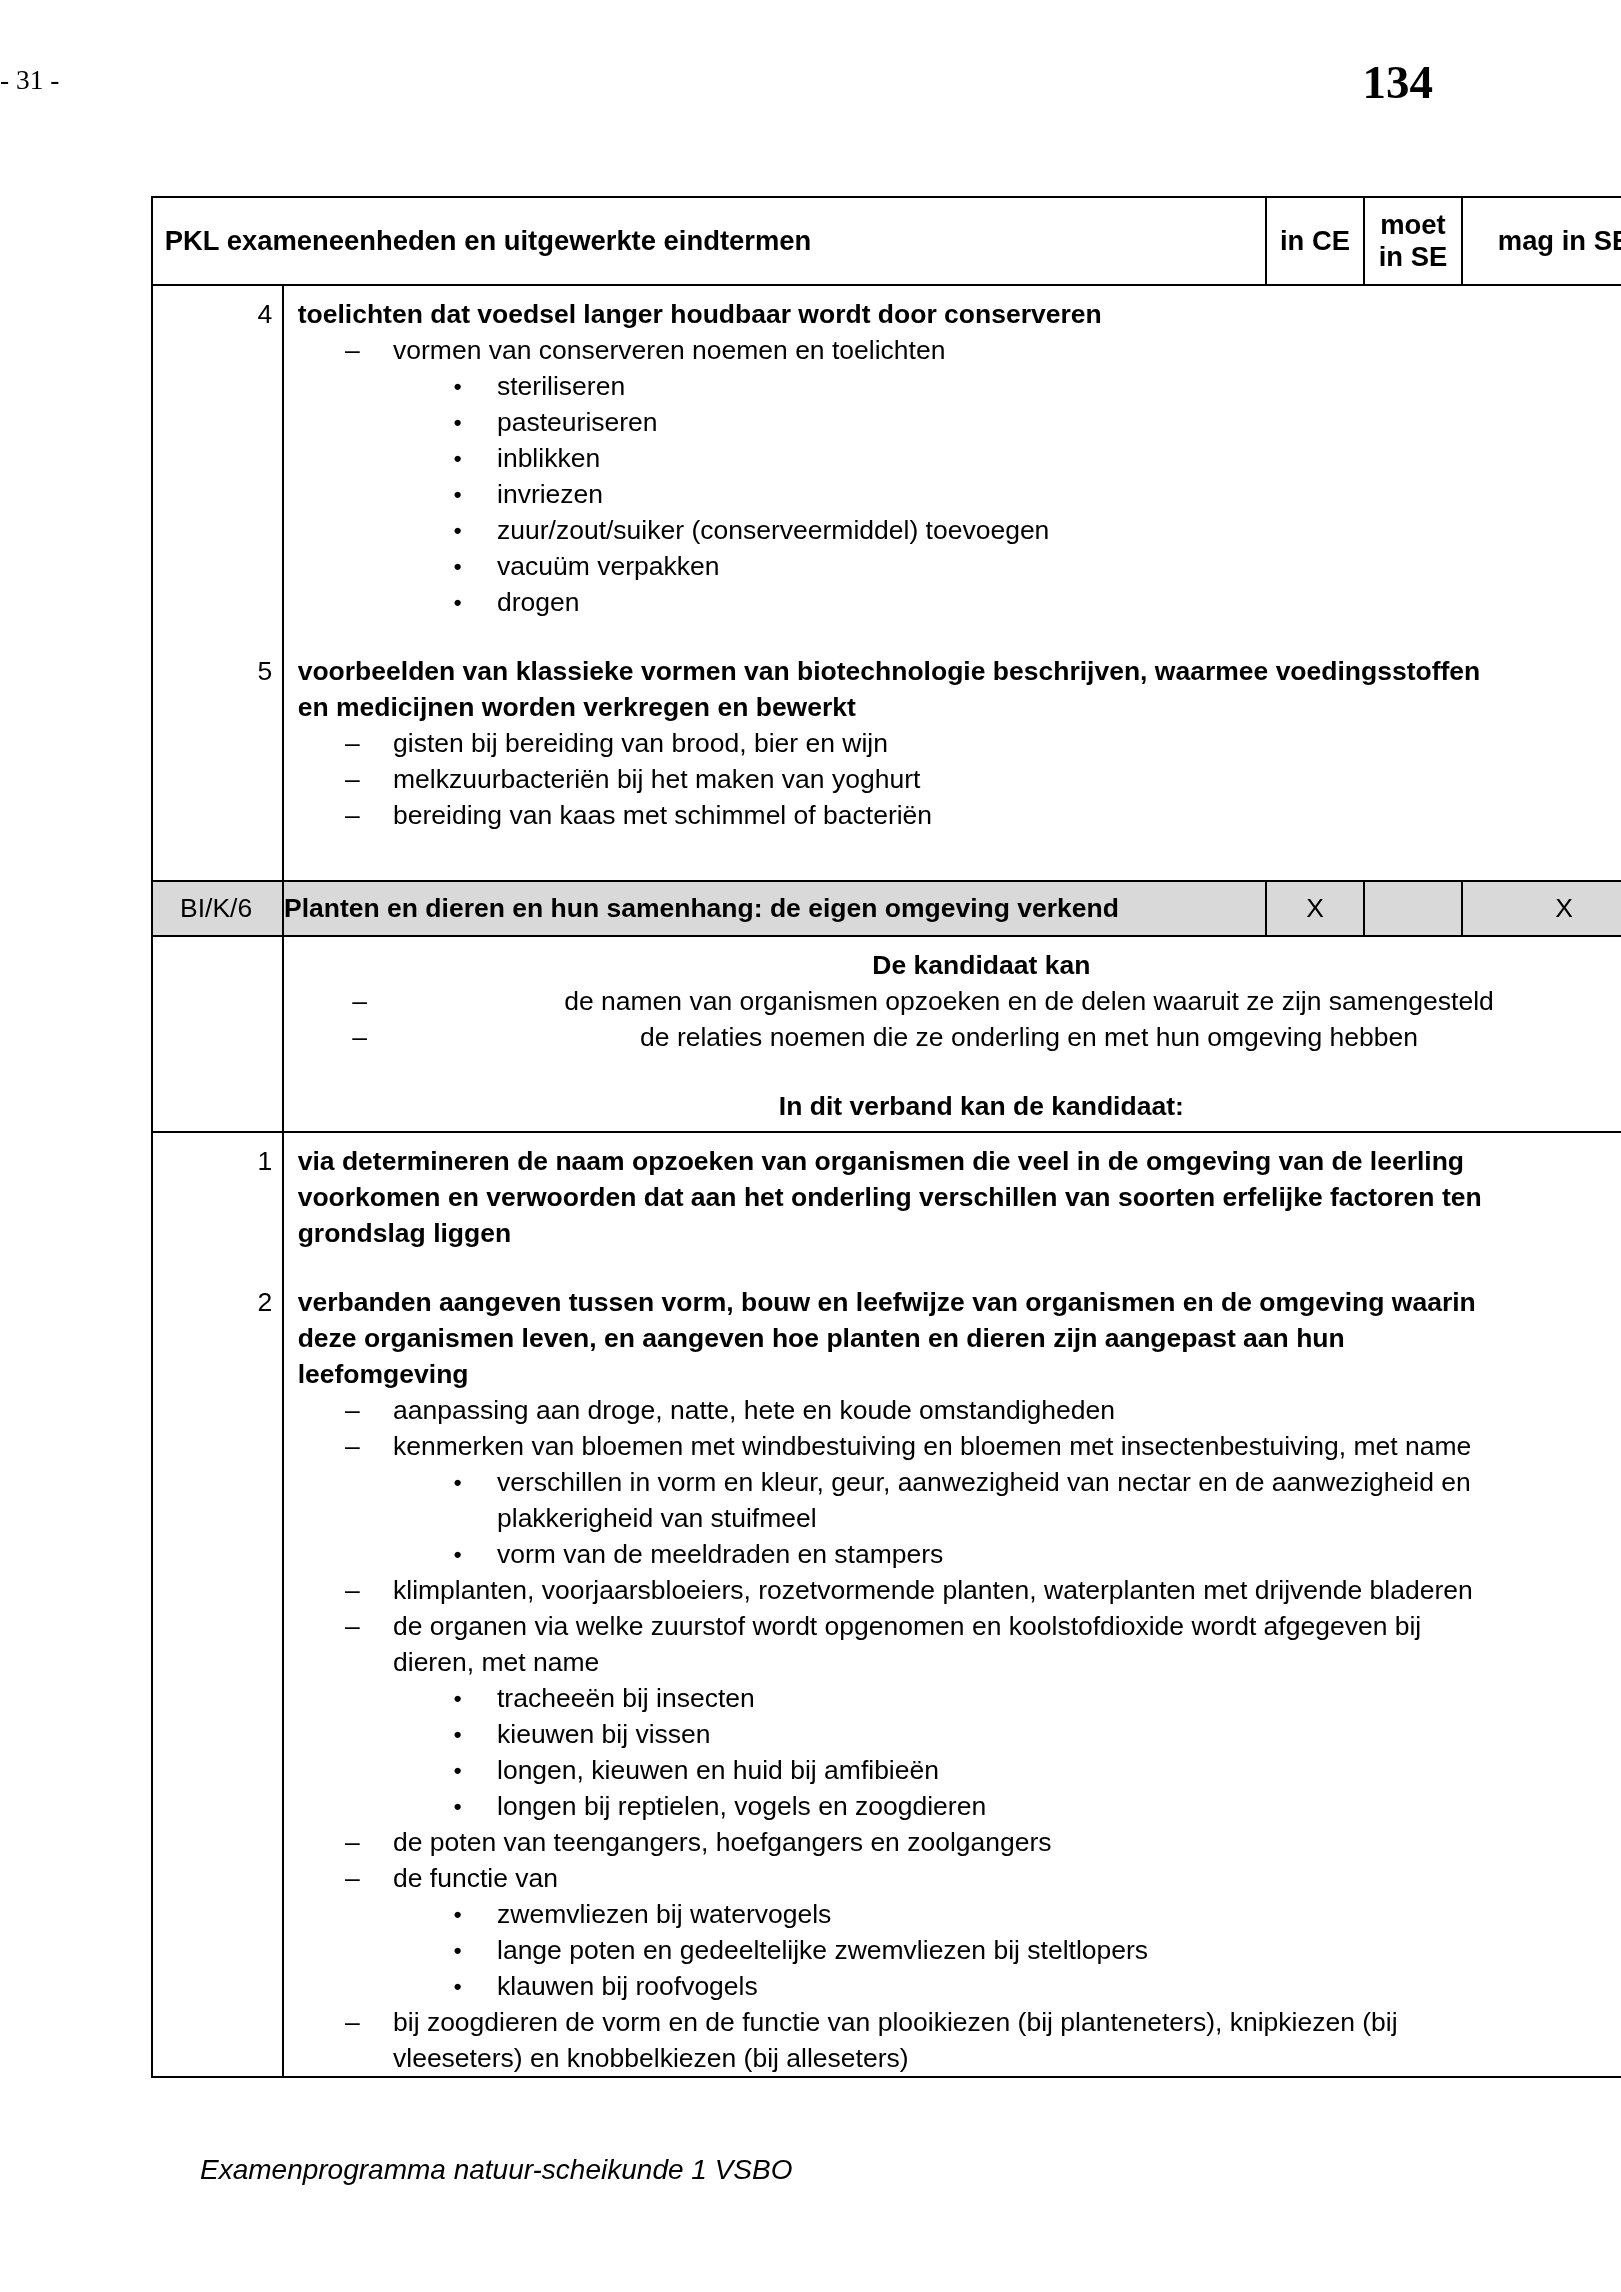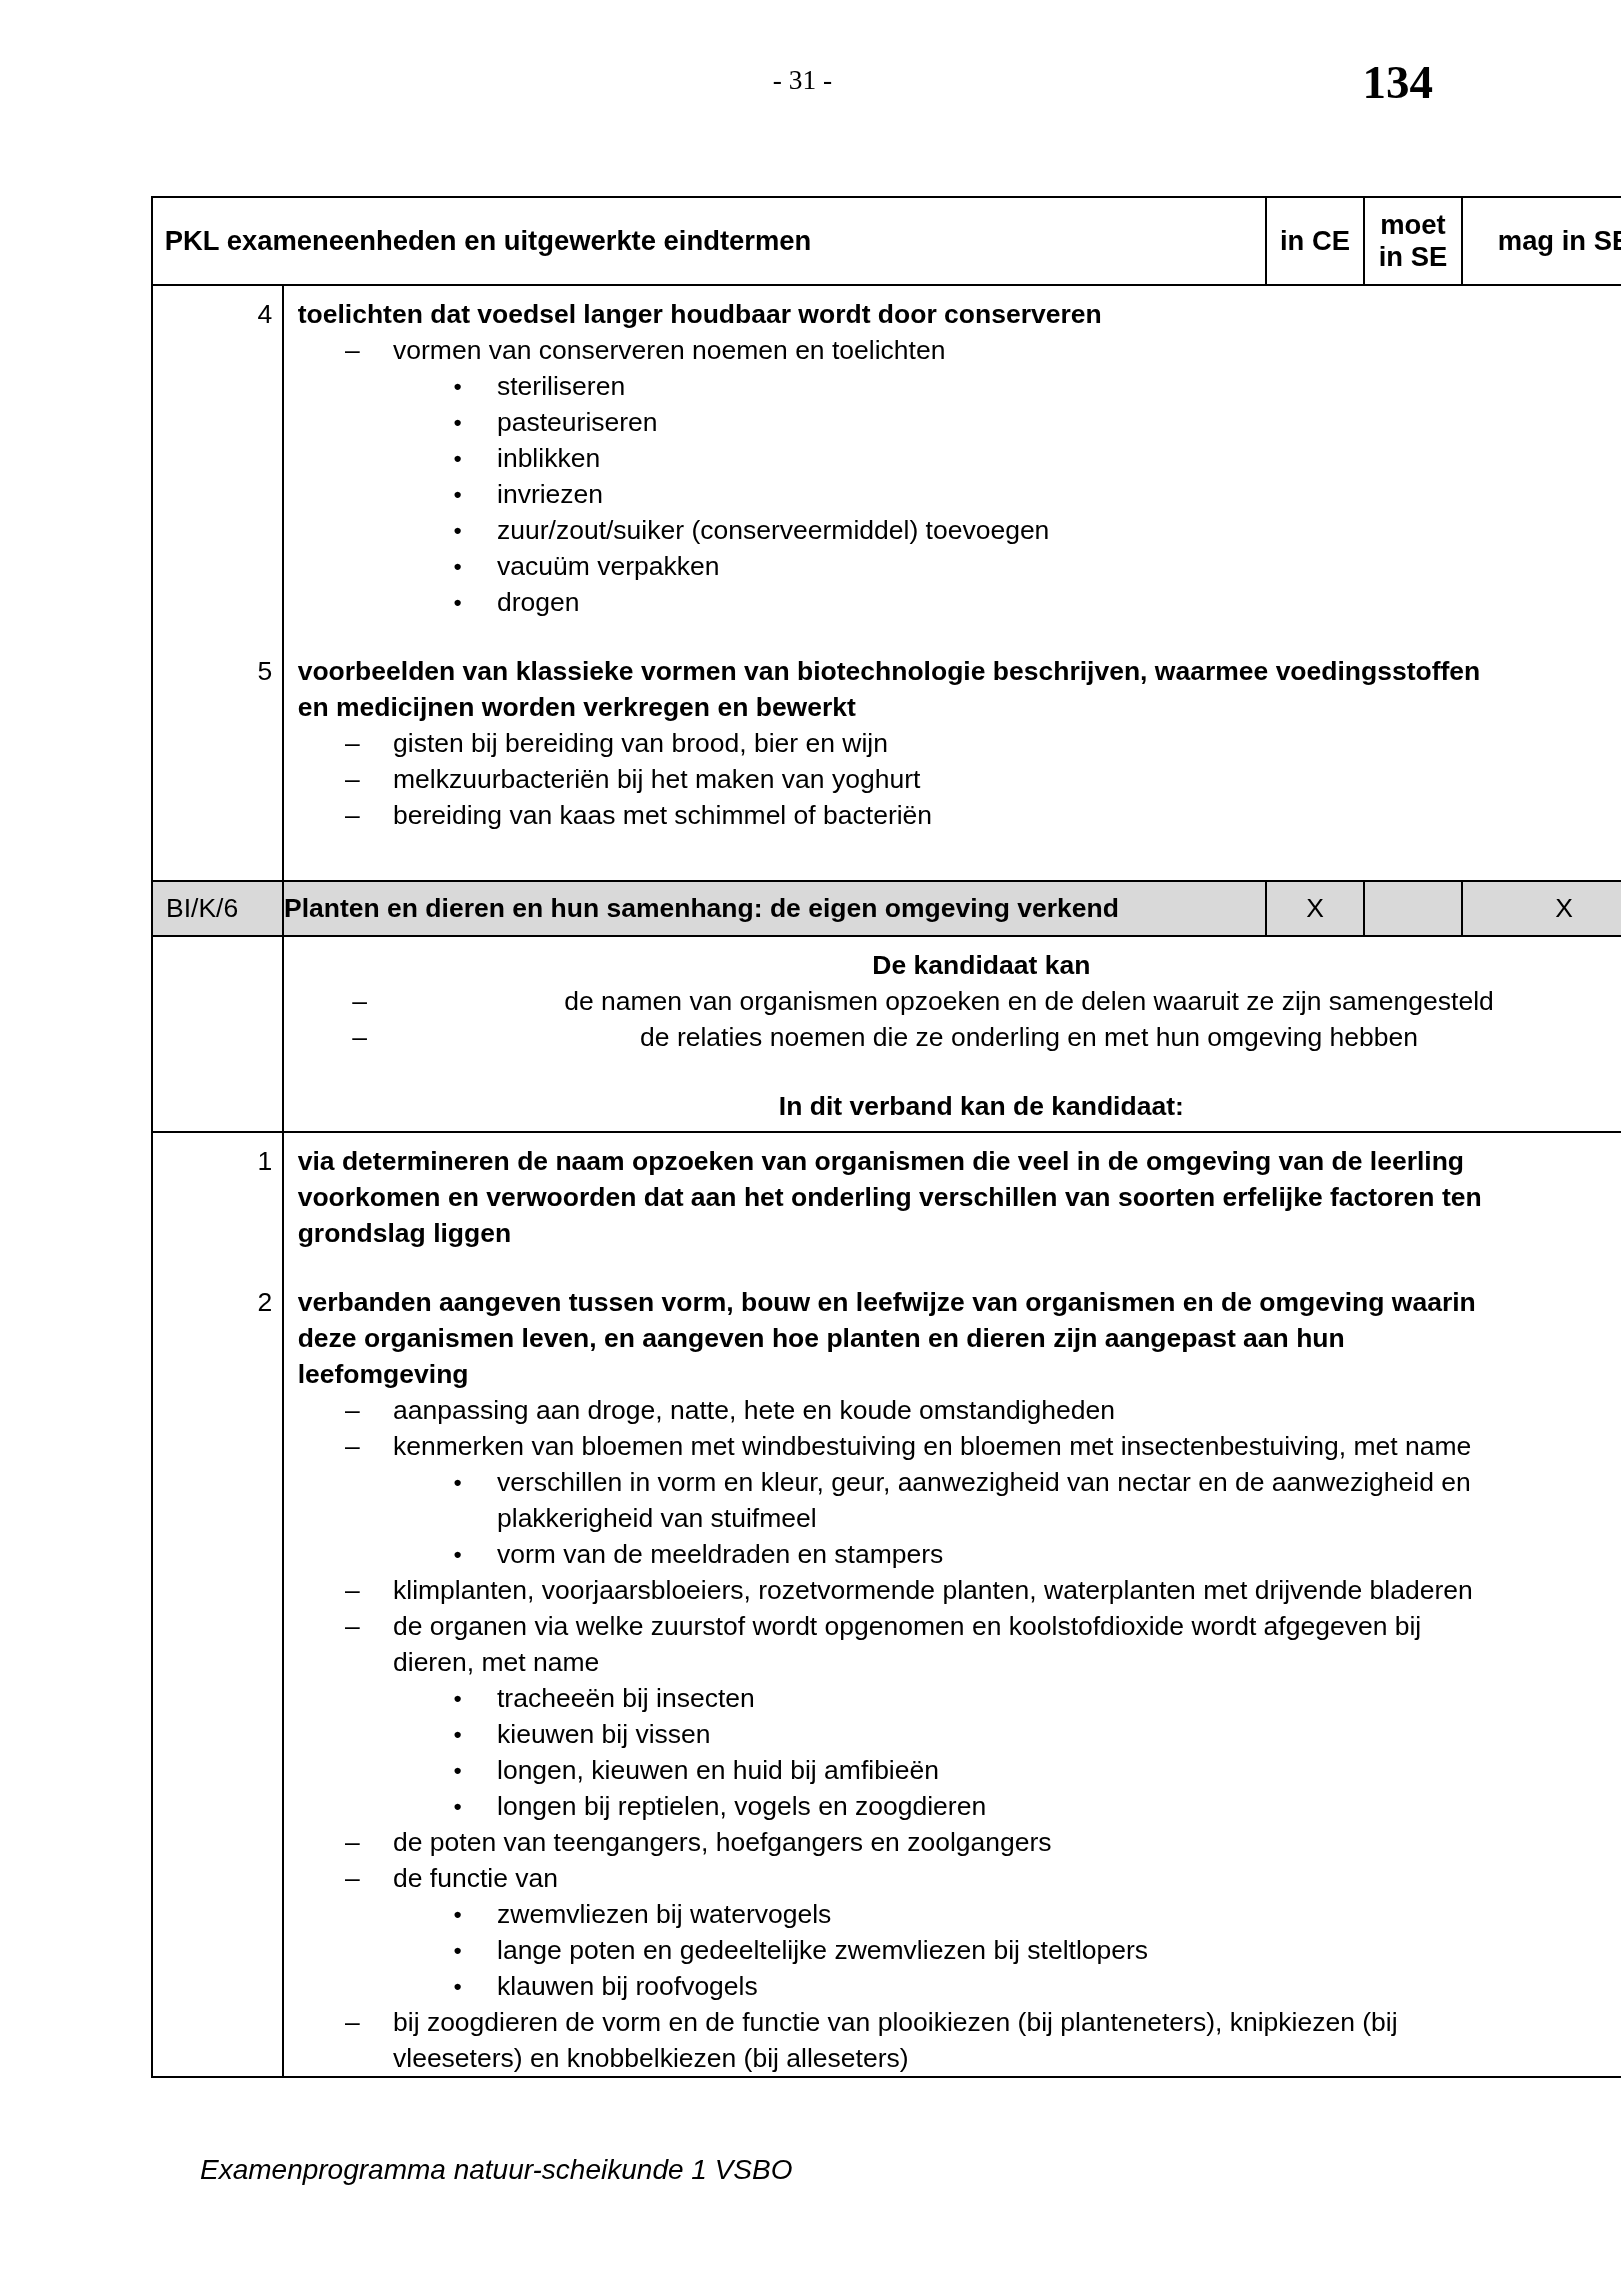--- a/index.html
+++ b/index.html
@@ -1,31 +1,31 @@
 <!DOCTYPE html>
 <html><head>
 <meta charset="utf-8">
 <style>
   html,body{margin:0;padding:0;background:#888;}
   .page{position:relative;width:1621px;height:2293px;background:#fff;overflow:hidden;
         font-family:"Liberation Sans","DejaVu Sans",sans-serif;color:#000;}
-  .page-number{position:absolute;top:65px;left:0;right:16px;text-align:center;
+  .page-number{position:absolute;top:65px;left:0;right:16px;
         font-family:"Liberation Serif","DejaVu Serif",serif;font-size:27.4px;}
   .big-number{position:absolute;top:55px;right:188px;
         font-family:"Liberation Serif","DejaVu Serif",serif;font-size:47px;font-weight:bold;}
   .doc-table{position:absolute;left:151px;top:196px;width:1516px;border:2.9px solid #000;box-sizing:border-box;}
   .header-row{display:grid;grid-template-columns:1112px 98px 98px 1fr;height:86px;}
   .header-title{display:flex;align-items:center;padding-left:11.8px;font-size:27.4px;font-weight:bold;}
   .header-col{display:flex;align-items:center;justify-content:center;text-align:center;
         border-left:2px solid #000;font-size:27.4px;font-weight:bold;line-height:32px;padding:0 5.9px;}
   .body-row{position:relative;border-top:2px solid #000;padding-top:9.8px;box-sizing:border-box;}
   .body-row::after{content:"";position:absolute;left:129px;top:0;bottom:0;width:2px;background:#000;}
   .section-row{display:grid;grid-template-columns:129px 983px 98px 98px 1fr;height:53px;
         background:#d9d9d9;border-top:2px solid #000;align-items:center;}
-  .section-code{padding-left:13px;font-size:26.5px;}
+  .section-code{padding-left:27px;font-size:26.5px;}
   .section-title{border-left:2px solid #000;padding-left:0;font-size:26.5px;font-weight:bold;
         align-self:stretch;display:flex;align-items:center;}
   .section-mark{border-left:2px solid #000;align-self:stretch;display:flex;align-items:center;
         justify-content:center;font-size:26.5px;}
   .block{display:flex;}
   .block + .block{margin-top:33px;}
   .num{width:129px;box-sizing:border-box;text-align:right;padding-right:9.8px;
         font-size:26.5px;line-height:36px;flex:0 0 auto;}
   .blk-body{flex:1;min-width:0;}
   .line{position:relative;font-size:26.5px;line-height:36px;}

